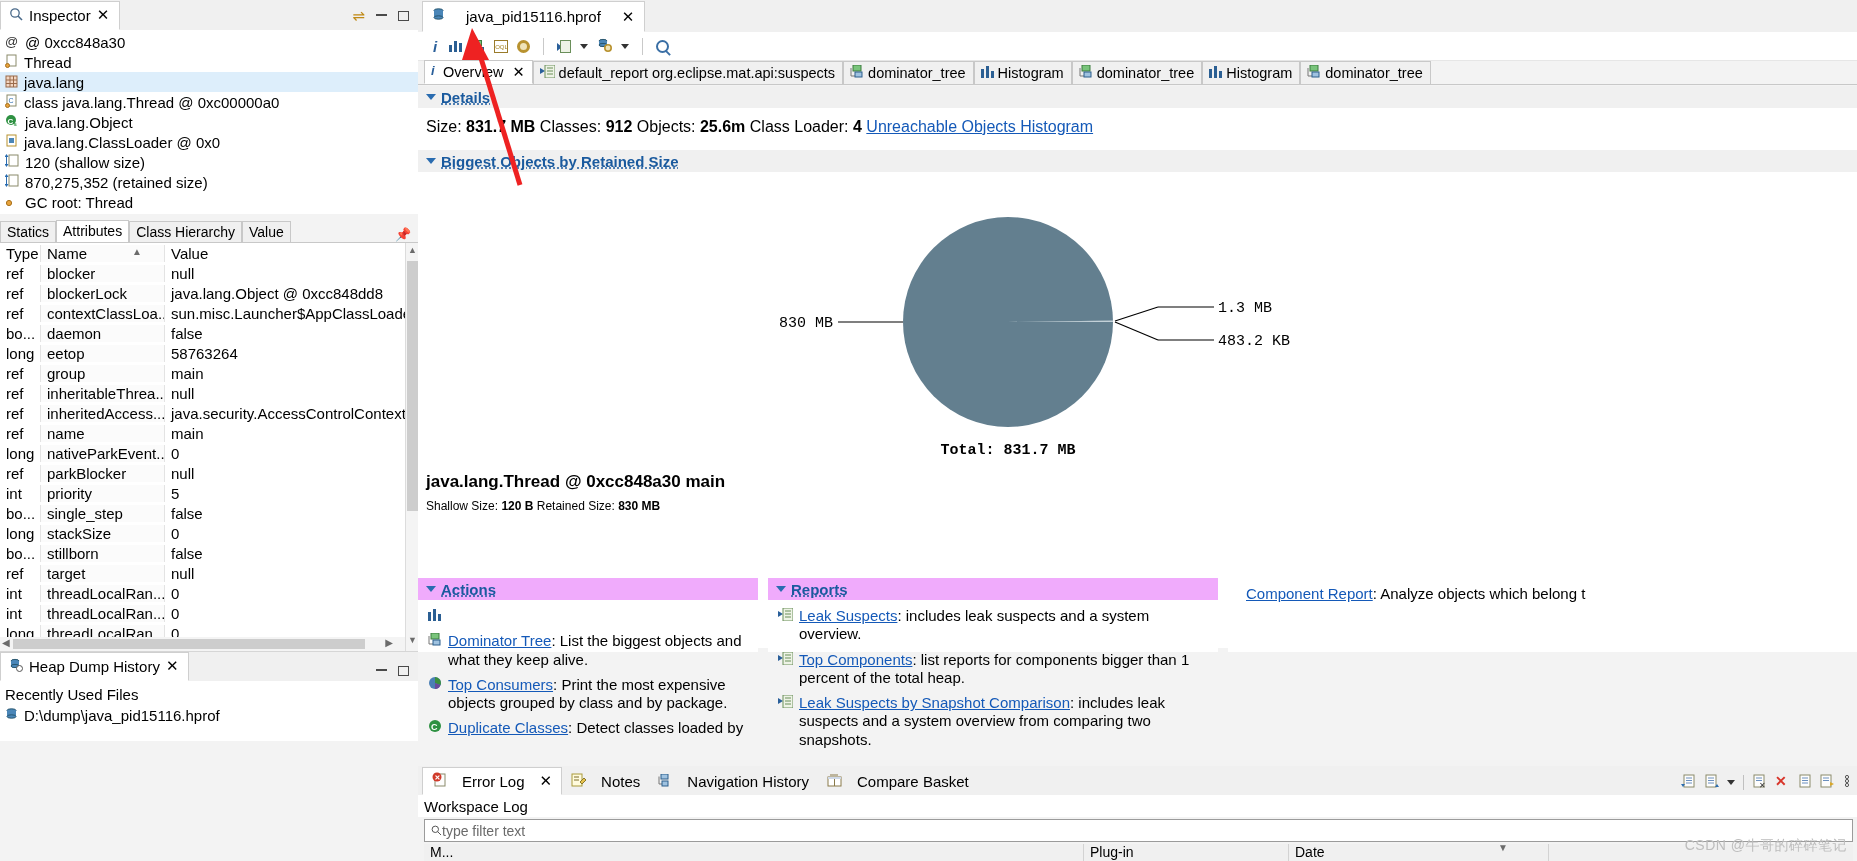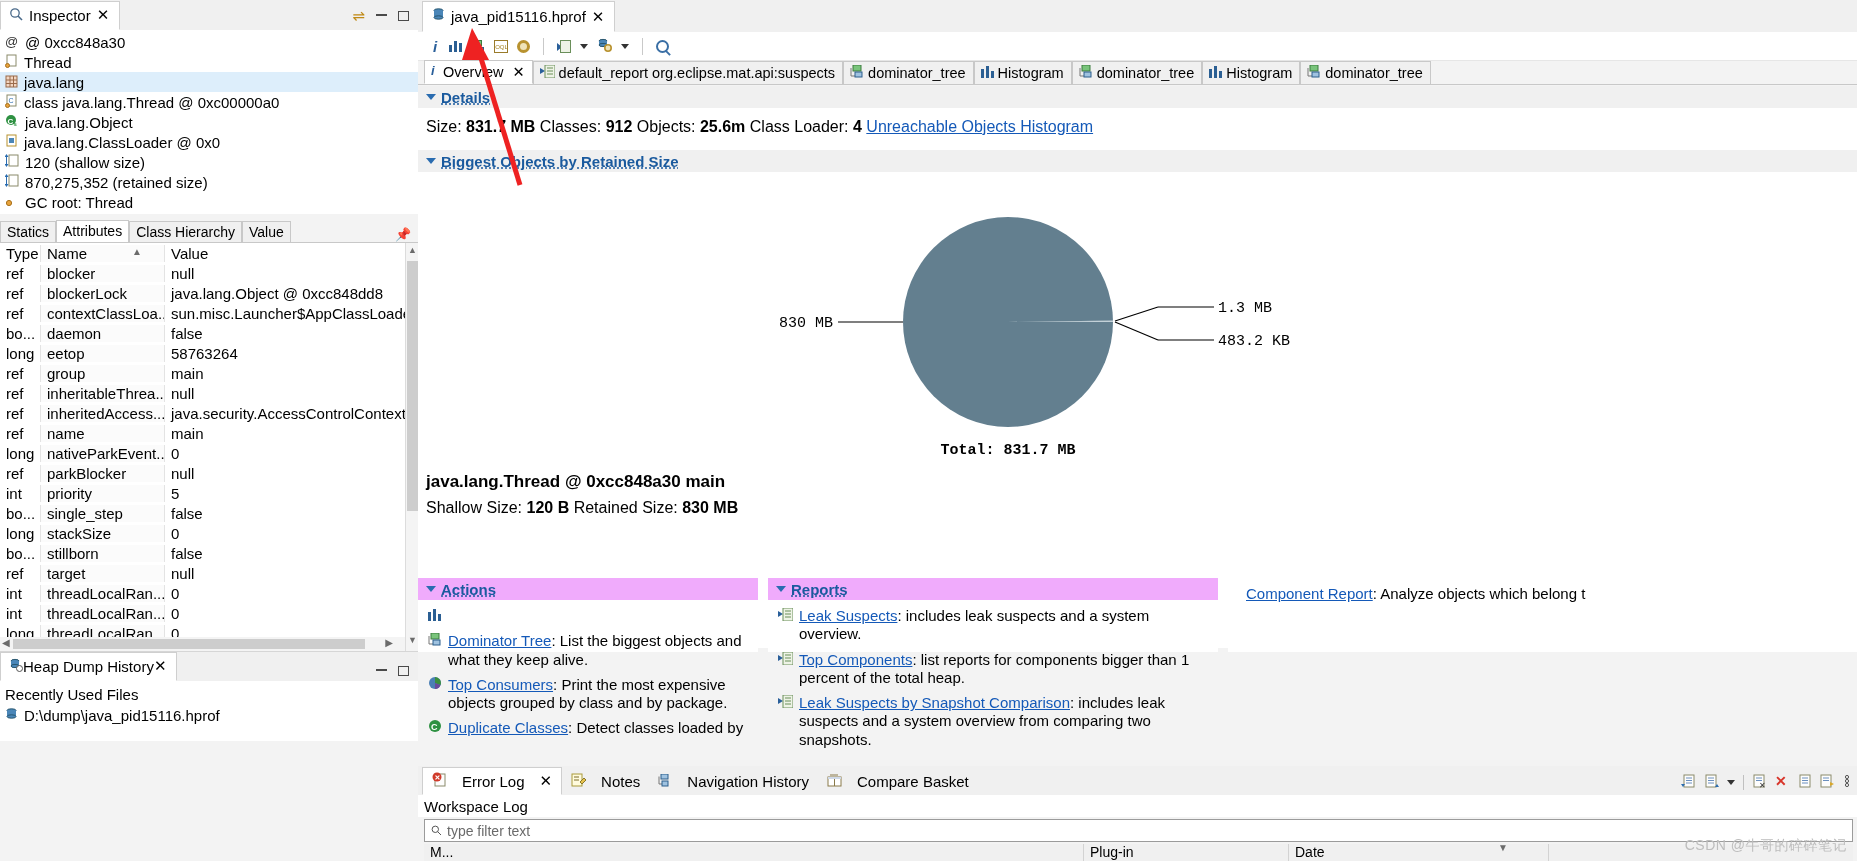--- a/index.html
+++ b/index.html
@@ -53,35 +53,35 @@
   #vscroll .thumb { position:absolute; left:1px; top:18px; width:11px; height:250px; background:#cdcdcd; }
   #vscroll .up, #vscroll .dn { position:absolute; left:0; width:13px; height:15px; color:#6b6b6b; font-size:9px; text-align:center; }
   #vscroll .up { top:2px; } #vscroll .dn { bottom:2px; }
 
   #hscroll { position:absolute; left:0; bottom:0; width:405px; height:14px; background:#f4f4f4; }
   #hscroll .thumb { position:absolute; left:13px; top:2px; width:352px; height:10px; background:#cdcdcd; }
   #hscroll .lt { position:absolute; left:2px; top:0; font-size:10px; color:#6b6b6b; }
   #hscroll .rt { position:absolute; right:12px; top:0; font-size:10px; color:#6b6b6b; }
 
   #heap-tabs { display:flex; align-items:flex-end; height:30px; background:#f0f0f0; border-top:1px solid #d6d6d6; }
-  #heap-tab { display:flex; align-items:center; padding:4px 10px 5px 8px; height:29px; background:#fff; border:1px solid #cfcfcf; border-bottom:1px solid #fff; font-size:15px; }
+  #heap-tab { display:flex; align-items:center; gap:6px; padding:4px 10px 5px 8px; height:29px; background:#fff; border:1px solid #cfcfcf; border-bottom:1px solid #fff; font-size:15px; }
   #heap-body { background:#fff; height:60px; padding-top:3px; }
   .heap-line { height:21px; display:flex; align-items:center; gap:6px; padding-left:5px; font-size:15px; }
 
   
   .winbtns { display:flex; align-items:center; gap:11px; margin-left:auto; padding:0 9px 5px 0; color:#4a4a4a; }
   .wb { font-size:12px; }
   .wb.sq { width:11px; height:10px; border:1.5px solid #4a4a4a; display:inline-block; }
   .wb.min { width:11px; height:0; border-bottom:2px solid #4a4a4a; display:inline-block; margin-bottom:2px; }
   .link-ic { color:#c08a16; font-size:15px; }
 
   
   #right { position:absolute; left:418px; top:0; width:1439px; height:861px; background:#f3f3f3; }
   #editor-tabs { height:32px; background:#f0f0f0; display:flex; align-items:flex-end; padding-left:4px; }
-  #editor-tab { display:flex; align-items:center; gap:6px; padding:5px 10px 5px 9px; height:31px; background:#fff; border:1px solid #cfcfcf; border-bottom:1px solid #fff; font-size:15px; }
+  #editor-tab { display:flex; align-items:center; gap:21px; padding:5px 10px 5px 9px; height:31px; background:#fff; border:1px solid #cfcfcf; border-bottom:1px solid #fff; font-size:15px; }
 
   #toolbar { height:29px; background:#fff; display:flex; align-items:center; gap:9px; padding-left:12px; border-bottom:1px solid #e6e6e6; }
   #toolbar .sep { width:1px; height:17px; background:#c9c9c9; margin:0 4px; }
   .tb-i { font-style:italic; font-weight:bold; color:#2a5f9a; font-size:15px; padding:0 3px; }
   .caret { width:0;height:0;border-left:4px solid transparent;border-right:4px solid transparent;border-top:5px solid #333; }
   .ic-search { width:13px;height:13px;border:2px solid #3a6fa5;border-radius:50%; position:relative; }
   .ic-search:after { content:""; position:absolute; right:-4px; bottom:-3px; width:6px; height:2px; background:#3a6fa5; transform:rotate(45deg); }
 
   #inner-tabs { height:24px; background:#f3f3f3; display:flex; align-items:flex-end; padding-left:6px; border-bottom:1px solid #c8c8c8; }
   .itab { display:flex; align-items:center; gap:4px; font-size:14.5px; height:23px; padding:1px 7px 2px 6px; border-left:1px solid #c8c8c8; border-right:1px solid #c8c8c8; border-top:1px solid #c8c8c8; background:#f0f0f0; white-space:nowrap; }
@@ -91,35 +91,35 @@
   .sec-head { display:flex; align-items:center; gap:5px; background:#f0f0f0; height:22px; padding-left:8px; font-weight:bold; color:#1a5a9e; font-size:15px; }
   .sec-head .tri { width:0;height:0;border-left:5px solid transparent;border-right:5px solid transparent;border-top:6px solid #2a6cb0; }
   .sec-head span.t { text-decoration:underline; text-decoration-style:dotted; }
 
   #details-line { padding:10px 0 0 8px; font-size:16px; }
   #details-line b { font-weight:bold; }
   .a { color:#1459b8; text-decoration:underline; cursor:pointer; }
 
   #chart-area { position:relative; height:300px; }
   #obj-title { font-weight:bold; font-size:17px; padding-left:8px; }
-  #obj-sizes { font-size:16px; padding:7px 0 0 8px; }
+  #obj-sizes { font-size:12px; padding:7px 0 0 8px; }
 
   #threecol { position:absolute; left:0; top:578px; width:1439px; height:74px; display:flex; gap:10px; }
   .col { background:#fff; }
   .col .sec-head { background:#f0abfc; }
   .ritem { display:flex; gap:6px; padding:7px 4px 0 10px; font-size:15px; line-height:1.22; }
   .ritem .tx { max-width:100%; }
 
   
   #bottom { position:absolute; left:418px; top:766px; width:1439px; height:95px; background:#f3f3f3; }
   #bottom-tabs { height:29px; background:#f0f0f0; display:flex; align-items:flex-end; padding-left:4px; position:relative; }
   .btab { display:flex; align-items:center; gap:15px; padding:8px 9px; font-size:15px; height:28px; align-items:center; }
   #bt-tools { position:absolute; right:6px; bottom:4px; display:flex; align-items:center; gap:8px; }
   #ws-log { background:#fff; font-size:15px; padding:3px 0 0 6px; height:22px; }
-  #filter { margin:2px 4px 0 6px; height:23px; background:#fff; border:1px solid #9b9b9b; display:flex; align-items:center; gap:5px; padding-left:6px; font-size:14px; color:#6a6a6a; }
+  #filter { margin:2px 4px 0 6px; height:23px; background:#fff; border:1px solid #9b9b9b; display:flex; align-items:center; padding-left:6px; font-size:14px; color:#6a6a6a; }
   #log-head { display:flex; font-size:14px; background:#f0f0f0; height:18px; align-items:center; margin:2px 4px 0 6px; }
   #log-head div { border-right:1px solid #d3d3d3; padding-left:6px; height:18px; position:relative; }
 
   #watermark { position:absolute; right:10px; bottom:6px; font-size:14px; color:#bdbdbd; letter-spacing:0.5px; }
 
   
   #arrow { position:absolute; left:0; top:0; width:1857px; height:861px; pointer-events:none; }
 </style>
 </head>
 <body>

